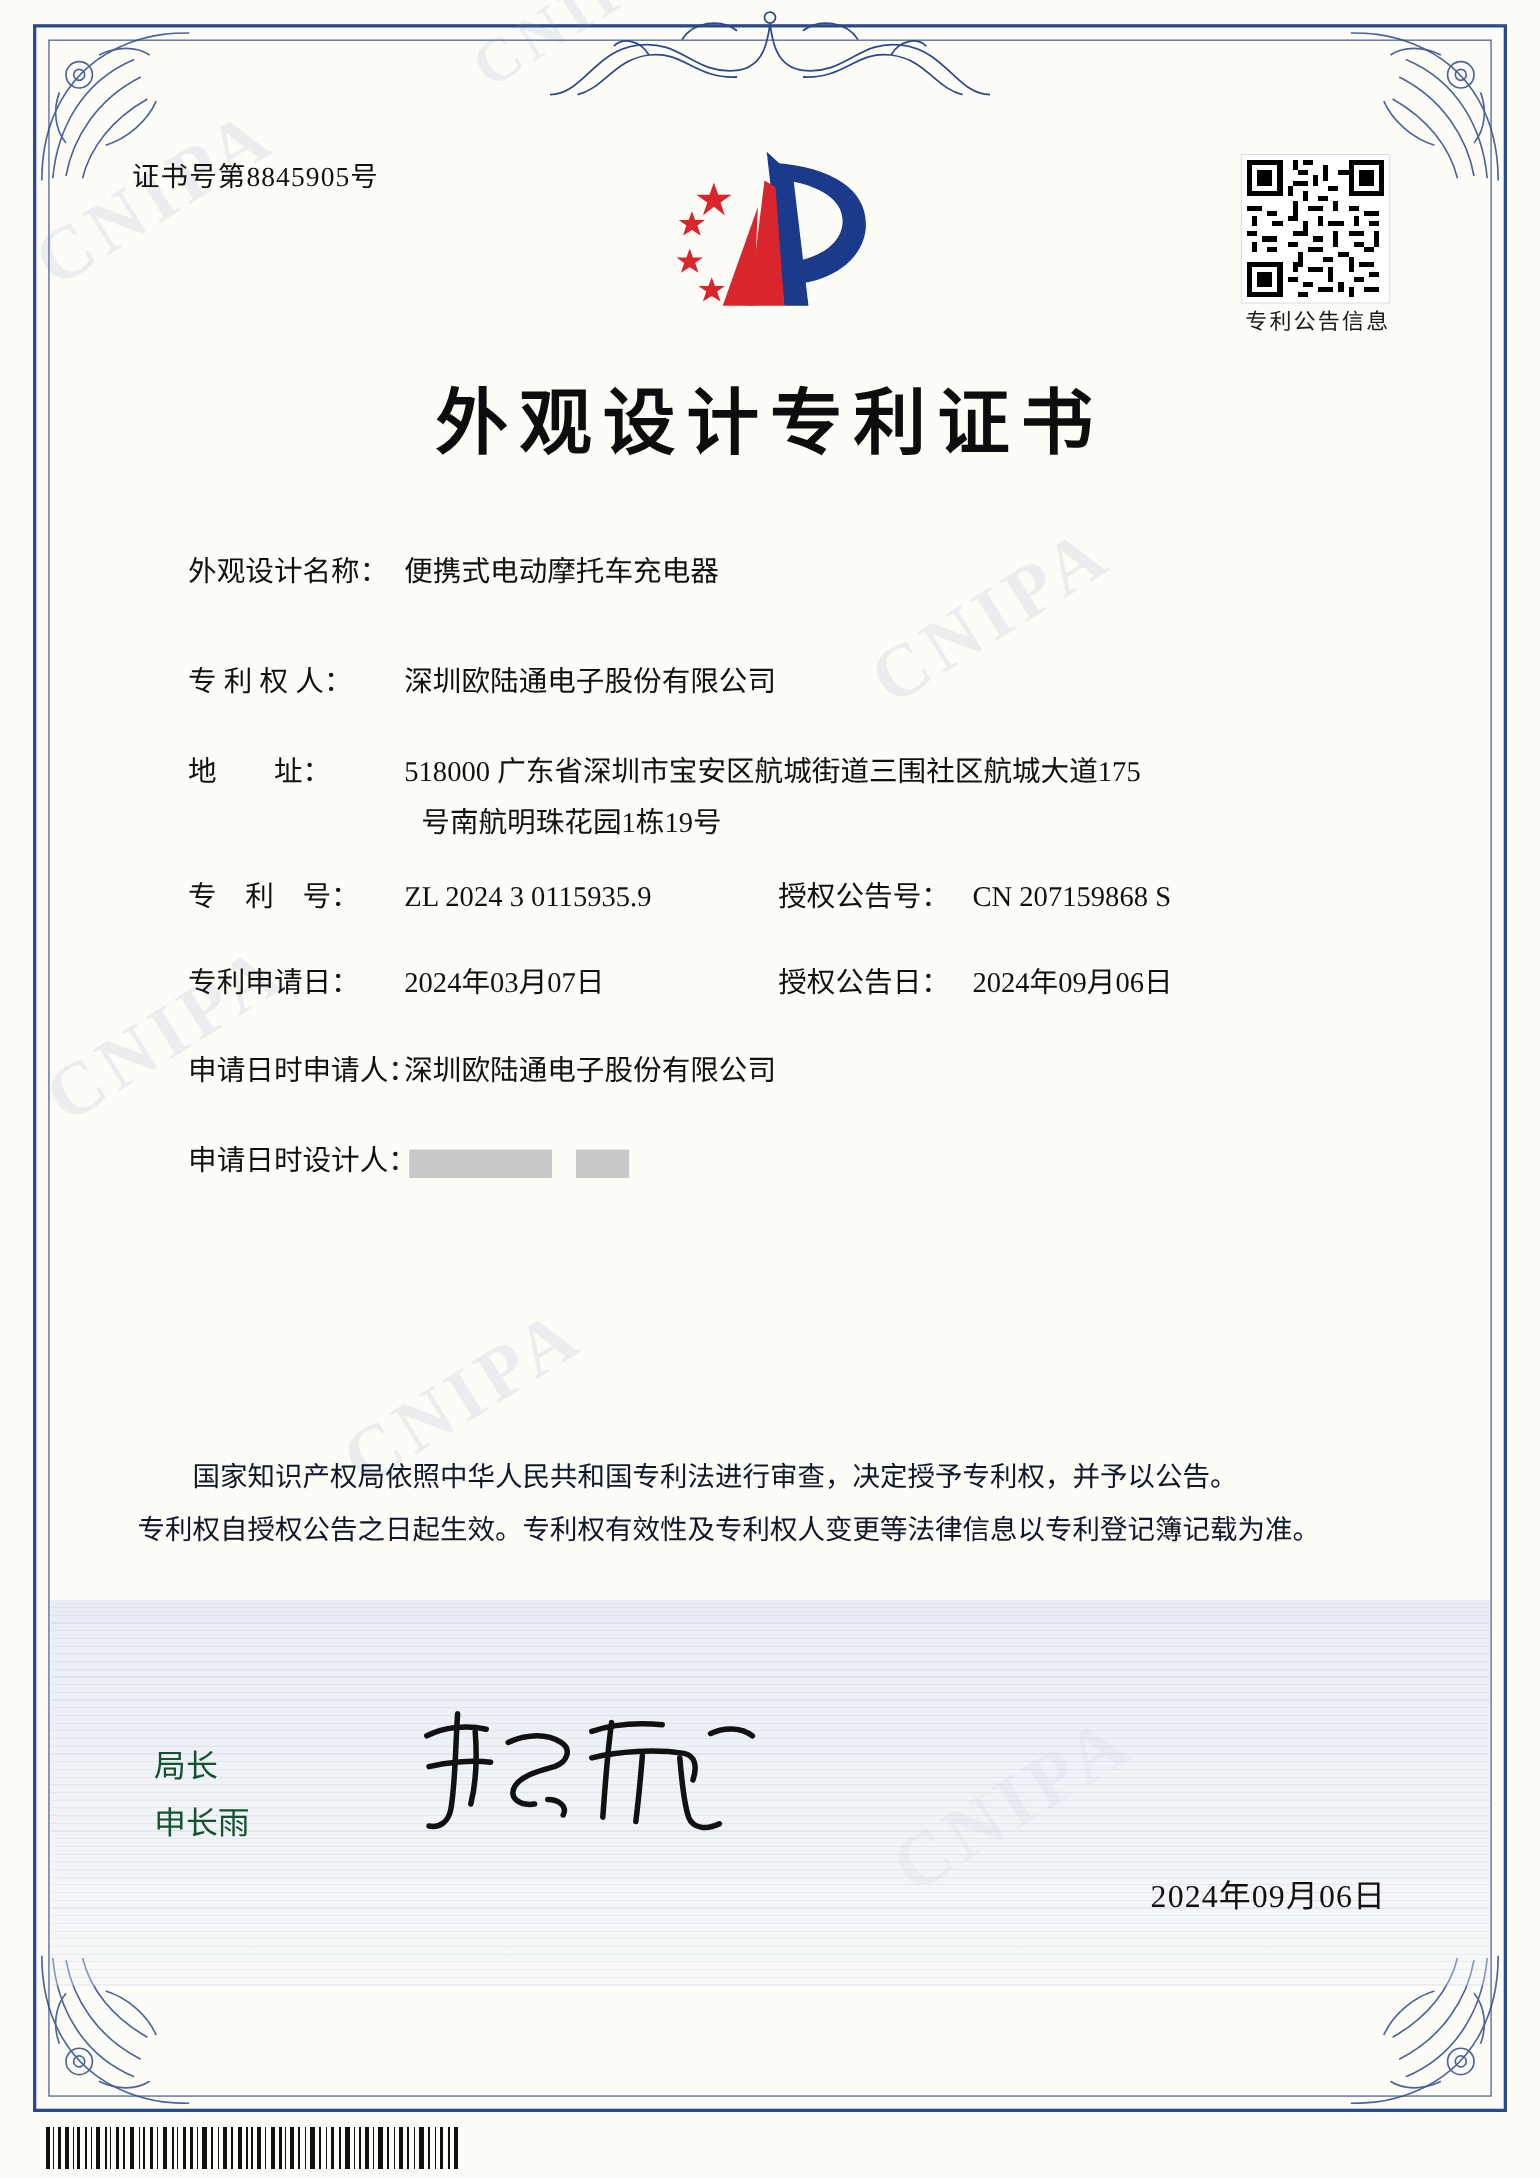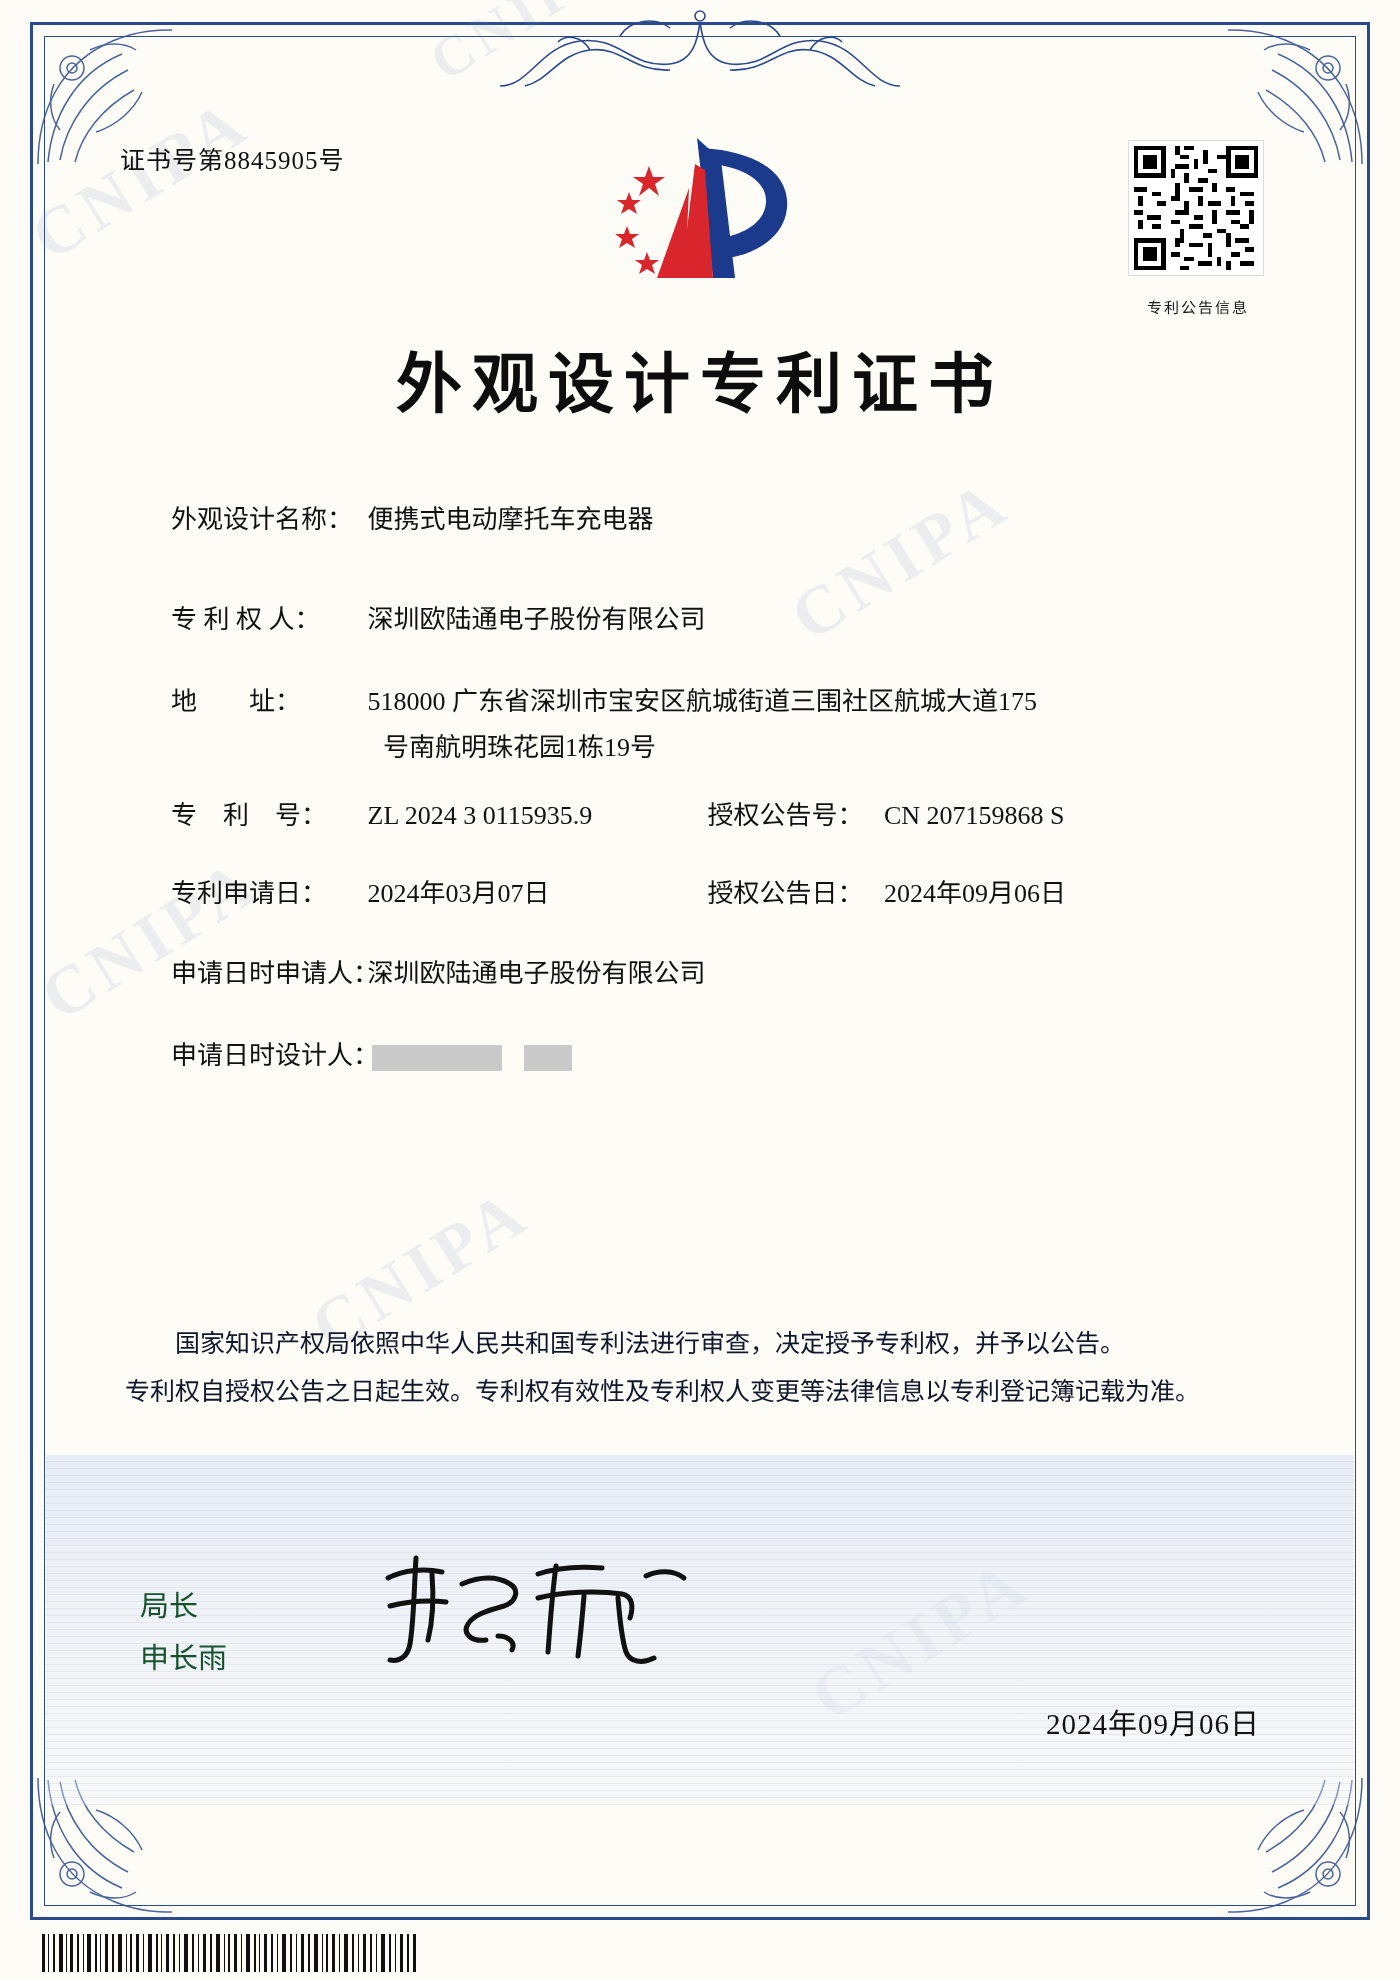--- a/index.html
+++ b/index.html
@@ -101,22 +101,22 @@
     text-align: center;
   }
   .qr {
     width: 134px;
     height: 134px;
     background: #fff;
     border: 1px solid #ddd;
     display: block;
   }
   .qr-caption {
-    margin-top: 20px;
-    font-size: 15px;
+    margin-top: 0;
+    font-size: 20px;
     color: #1a1a1a;
     letter-spacing: 2px;
     font-family: "Liberation Serif", serif;
   }
 
   .title {
     position: absolute;
     top: 330px;
     left: 0;
     width: 100%;

